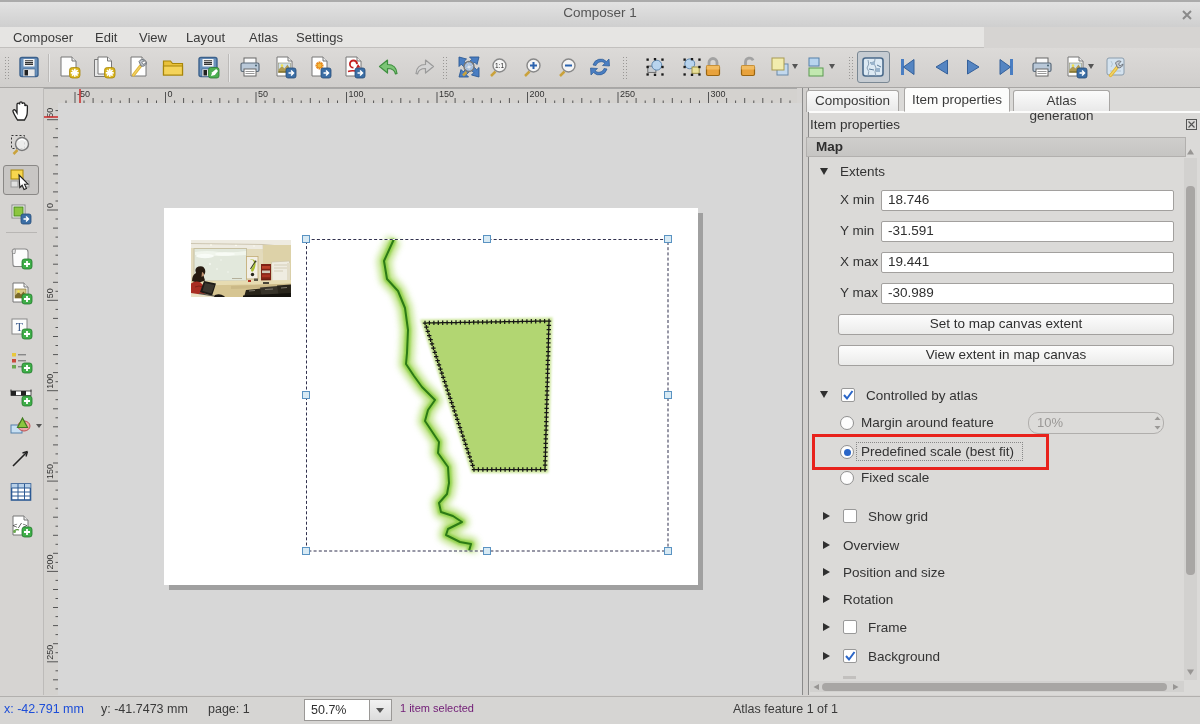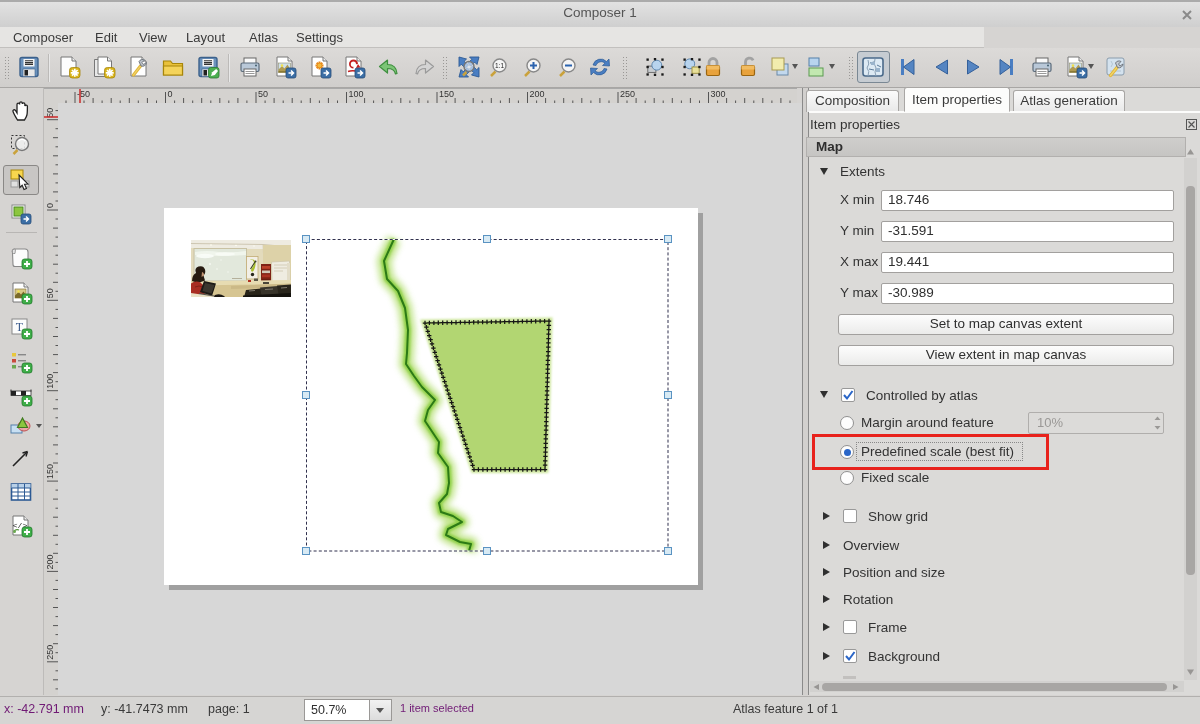--- a/index.html
+++ b/index.html
@@ -494,21 +494,21 @@
     <text x="9" y="285.7" font-size="9" fill="#333" font-family="Liberation Sans" transform="rotate(-90 9 285.7)">100</text>
     <text x="9" y="376.1" font-size="9" fill="#333" font-family="Liberation Sans" transform="rotate(-90 9 376.1)">150</text>
     <text x="9" y="466.4" font-size="9" fill="#333" font-family="Liberation Sans" transform="rotate(-90 9 466.4)">200</text>
     <text x="9" y="556.8" font-size="9" fill="#333" font-family="Liberation Sans" transform="rotate(-90 9 556.8)">250</text>
     <path d="M0 14H14" stroke="#cc3333" stroke-width="1.6"></path>
   </svg>
 <div id="splitter"></div>
 <div id="panel"></div>
 <div class="tab itab" style="left:806px;width:93px">Composition</div>
 <div class="tab atab" style="left:904px;width:106px">Item properties</div>
-<div class="tab itab" style="left:1013px;width:112px">Atlas generation</div>
+<div class="tab itab" style="left:1013px;width:97px">Atlas generation</div>
 <div class="abs" style="left:809px;top:111px;width:391px;height:2px;background:#fcfcfb"></div>
 <div id="paneltitle">Item properties</div>
 <div class="abs" style="left:1186px;top:119px;width:11px;height:11px;border:1px solid #555"></div>
 <svg class="abs" style="left:1186px;top:119px" width="11" height="11">
     <path d="M2.5 2.5 L8.5 8.5 M8.5 2.5 L2.5 8.5" stroke="#555" stroke-width="1.2"></path>
   </svg>
 <div id="mapband">Map</div>
 <div class="tri-d" style="left:820px;top:168px"></div>
 <div class="row" style="left:840px;top:164px">Extents</div>
 <div class="row" style="left:840px;top:192px">X min</div>
@@ -522,21 +522,21 @@
 <div class="btn" style="top:314px">Set to map canvas extent</div>
 <div class="btn" style="top:345px">View extent in map canvas</div>
 <div class="tri-d" style="left:820px;top:391px"></div>
 <div class="cb" style="left:841px;top:388px"></div>
 <svg class="abs" style="left:841px;top:388px" width="14" height="14">
     <path d="M3 7 l3 3.5 L11.5 3" stroke="#2a66c8" stroke-width="2" fill="none"></path>
   </svg>
 <div class="row" style="left:866px;top:388px">Controlled by atlas</div>
 <div class="radio" style="left:840px;top:416px"></div>
 <div class="row" style="left:861px;top:415px">Margin around feature</div>
-<div class="abs" style="left:1028px;top:412px;width:136px;height:22px;background:#dcdbd9;border:1px solid #b0aeac;border-radius:2px;font-size:13px;color:#9a9896;padding:2px 0 0 8px">10%</div>
+<div class="abs" style="left:1028px;top:412px;width:136px;height:22px;background:#dcdbd9;border:1px solid #b0aeac;border-radius:10px;font-size:13px;color:#9a9896;padding:2px 0 0 8px">10%</div>
 <svg class="abs" style="left:1153px;top:415px" width="9" height="16">
     <path d="M4.5 1.5 L7.5 5 H1.5 Z" fill="#9a9896"></path>
     <path d="M4.5 14.5 L1.5 11 H7.5 Z" fill="#9a9896"></path>
   </svg>
 <div class="abs" style="left:812px;top:434px;width:237px;height:36px;border:3px solid #e8221c"></div>
 <div class="radio" style="left:840px;top:445px"></div>
 <div class="abs" style="left:843.5px;top:448.5px;width:7px;height:7px;background:#2a66c8;border-radius:50%"></div>
 <div class="abs" style="left:856px;top:442px;width:167px;height:19px;border:1px dotted #888"></div>
 <div class="row" style="left:861px;top:444px">Predefined scale (best fit)</div>
 <div class="radio" style="left:840px;top:471px"></div>
@@ -570,21 +570,21 @@
   </svg>
 <div class="abs" style="left:810px;top:681px;width:374px;height:11px;background:#d2d1cf"></div>
 <svg class="abs" style="left:812px;top:683px" width="8" height="8">
     <path d="M7 1 L1.5 4 L7 7 Z" fill="#989694"></path>
   </svg>
 <div class="abs" style="left:822px;top:682.5px;width:345px;height:8px;background:#a8a6a4;border-radius:4px"></div>
 <svg class="abs" style="left:1172px;top:683px" width="8" height="8">
     <path d="M1 1 L6.5 4 L1 7 Z" fill="#989694"></path>
   </svg>
 <div id="statusbar"></div>
-<span class="st" style="left:4px;top:702px;position:absolute;font-size:12.5px;color:#701a75">x: -42.791 mm</span>
+<span class="st" style="left:4px;top:702px;position:absolute;font-size:12.5px;color:#1d4ed8">x: -42.791 mm</span>
 <span class="st" style="left:101px;top:702px;position:absolute;font-size:12.5px;color:#3a3a3a">y: -41.7473 mm</span>
 <span class="st" style="left:208px;top:702px;position:absolute;font-size:12.5px;color:#3a3a3a">page: 1</span>
 <div class="abs" style="left:304px;top:699px;width:88px;height:22px;background:#fff;border:1px solid #9a9896">
     <span style="position:absolute;left:6px;top:3px;font-size:12.5px;color:#2f2f2f">50.7%</span>
     <div style="position:absolute;right:0;top:0;width:22px;height:20px;background:linear-gradient(#f2f2f2,#dcdcdc);border-left:1px solid #9a9896"></div>
     <svg style="position:absolute;right:6px;top:7px" width="10" height="7">
       <path d="M1 1 L5 6 L9 1 Z" fill="#555"></path>
     </svg>
   </div>
 <span class="st" style="left:400px;top:702px;position:absolute;font-size:11px;color:#701a75">1 item selected</span>

